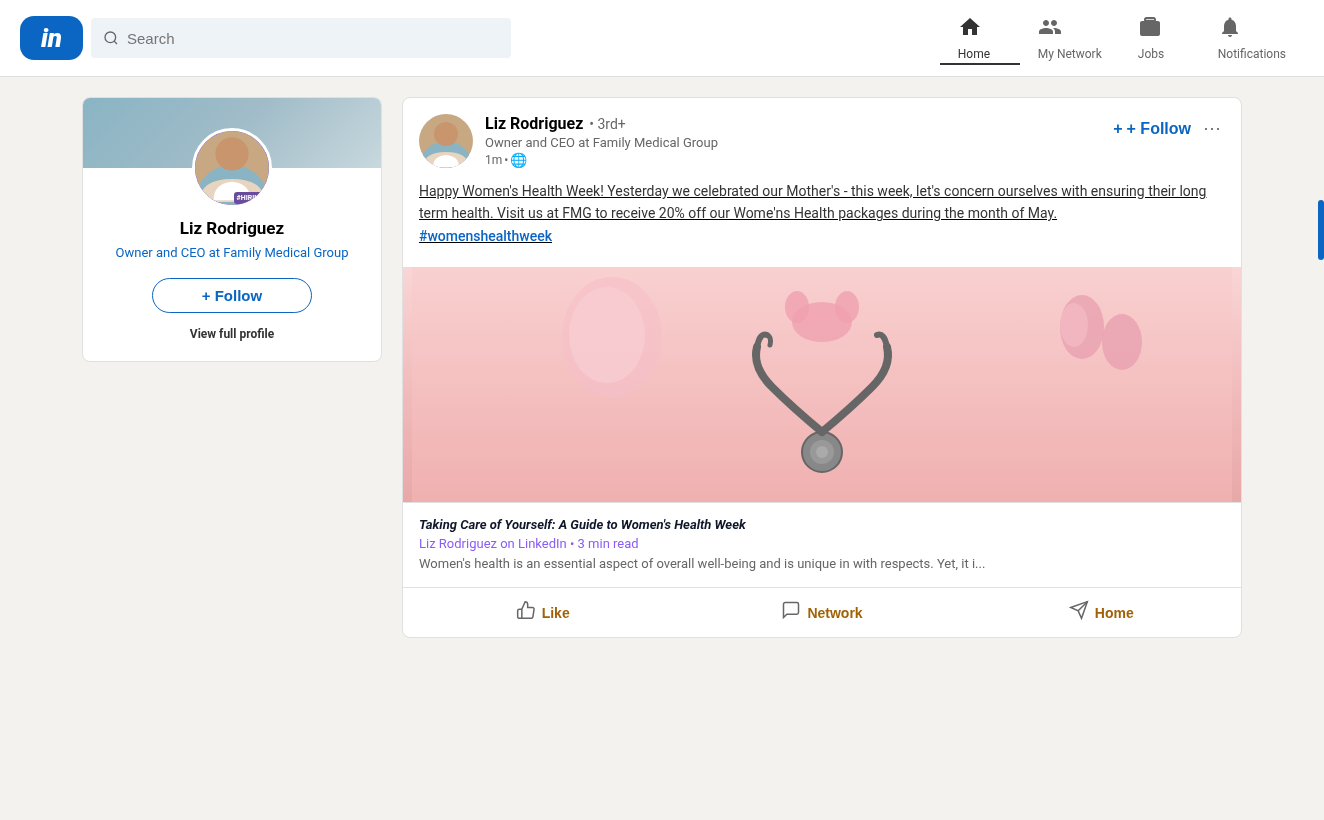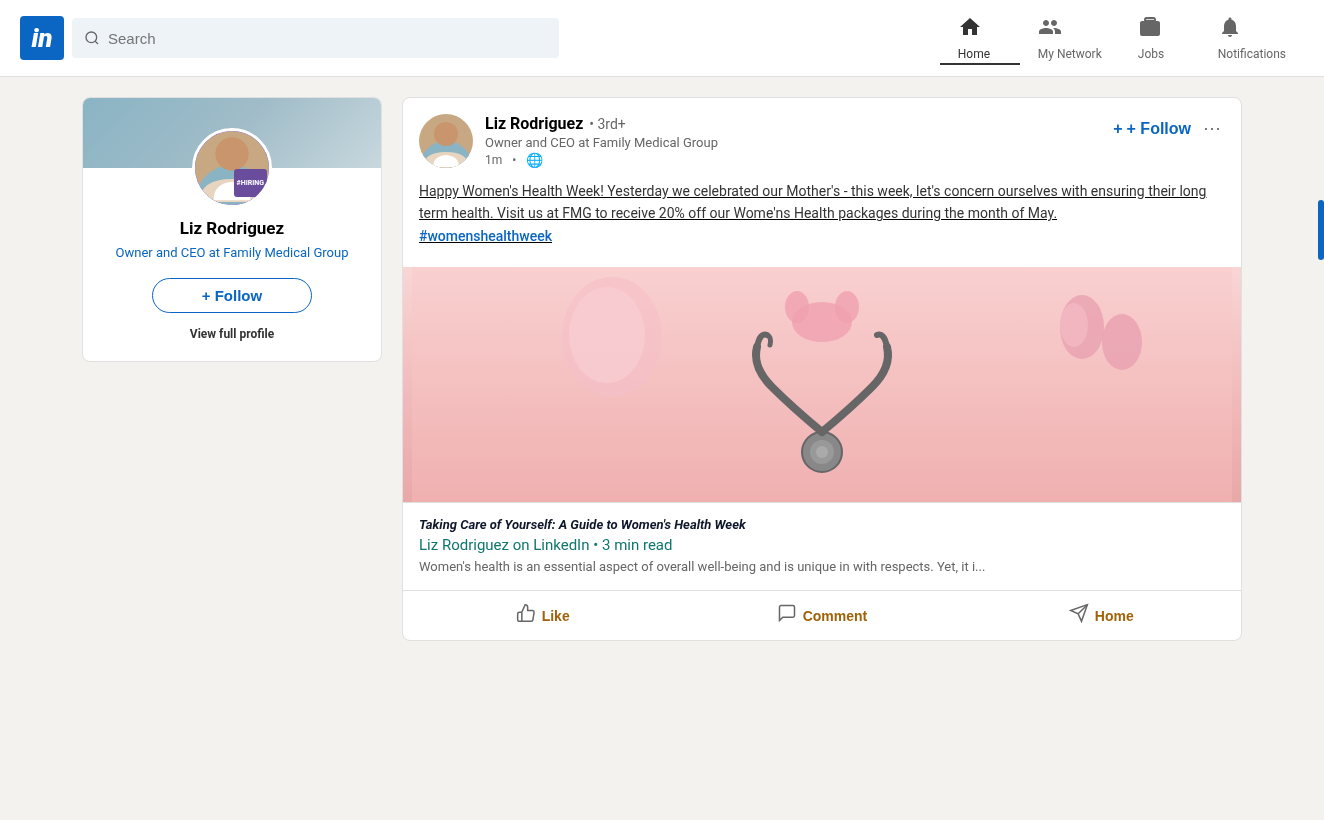--- a/index.html
+++ b/index.html
@@ -16,44 +16,44 @@
       height: 77px;
       display: flex;
       align-items: center;
       padding: 0 20px;
       position: sticky;
       top: 0;
       z-index: 100;
       gap: 0;
     }
     .navbar-logo {
-      width: 44px;
+      width: 63px;
       height: 44px;
       background: #0a66c2;
-      border-radius: 4px;
+      border-radius: 14px;
       display: flex;
       align-items: center;
       justify-content: center;
       flex-shrink: 0;
       margin-right: 8px;
     }
     .navbar-logo span {
       color: #fff;
       font-size: 26px;
       font-weight: 900;
       font-style: italic;
       line-height: 1;
     }
     .search-bar {
       display: flex;
       align-items: center;
       background: #eef3f8;
       border-radius: 4px;
       padding: 0 12px;
-      width: 487px;
+      width: 420px;
       height: 40px;
       gap: 8px;
     }
     .search-bar input {
       border: none;
       background: transparent;
       outline: none;
       font-size: 15px;
       width: 100%;
       color: #333;
@@ -147,27 +147,27 @@
       height: 100%;
       background: #c8a882;
       display: flex;
       align-items: flex-end;
       justify-content: center;
       border-radius: 50%;
       overflow: hidden;
     }
     .hiring-badge {
       position: absolute;
-      bottom: 8px;
+      bottom: 1px;
       right: 2px;
       background: #6a4c9c;
       color: #fff;
       font-size: 7px;
       font-weight: 700;
-      padding: 10px 3px;
+      padding: 2px 3px;
       border-radius: 3px;
       text-transform: uppercase;
     }
     .profile-name {
       text-align: center;
       font-size: 17px;
       font-weight: 700;
       color: #000;
       margin-top: 10px;
       padding: 0 15px;
@@ -249,21 +249,21 @@
       color: #666;
     }
     .post-author-title {
       font-size: 13px;
       color: #666;
       margin-top: 2px;
     }
     .post-time-row {
       display: flex;
       align-items: center;
-      gap: 10px;
+      gap: 2px;
       margin-top: 2px;
     }
     .post-time {
       font-size: 12px;
       color: #666;
     }
     .globe-icon { font-size: 14px; color: #666; }
     .post-actions {
       display: flex;
       align-items: center;
@@ -318,22 +318,22 @@
       border-top: 1px solid #e0e0e0;
       padding: 14px 16px;
     }
     .article-title {
       font-size: 13px;
       font-weight: 700;
       color: #0f172a;
       font-style: italic;
     }
     .article-meta {
-      font-size: 15px;
-      color: #0f766e;
+      font-size: 13px;
+      color: #8b5cf6;
       margin-top: 4px;
     }
     .article-excerpt {
       font-size: 13px;
       color: #666;
       margin-top: 4px;
       line-height: 1.4;
     }
 
     
@@ -540,21 +540,21 @@
             </svg>
           </span>
           <span>Like</span>
         </button>
         <button class="footer-btn">
           <span class="footer-icon">
             <svg width="20" height="20" viewBox="0 0 24 24" fill="none" stroke="#666" stroke-width="1.8">
               <path d="M21 15a2 2 0 0 1-2 2H7l-4 4V5a2 2 0 0 1 2-2h14a2 2 0 0 1 2 2z"></path>
             </svg>
           </span>
-          <span>Comment</span>
+          <span>Network</span>
         </button>
         <button class="footer-btn">
           <span class="footer-icon">
             <svg width="20" height="20" viewBox="0 0 24 24" fill="none" stroke="#666" stroke-width="1.8">
               <line x1="22" y1="2" x2="11" y2="13"></line>
               <polygon points="22 2 15 22 11 13 2 9 22 2"></polygon>
             </svg>
           </span>
           <span>Home</span>
         </button>

